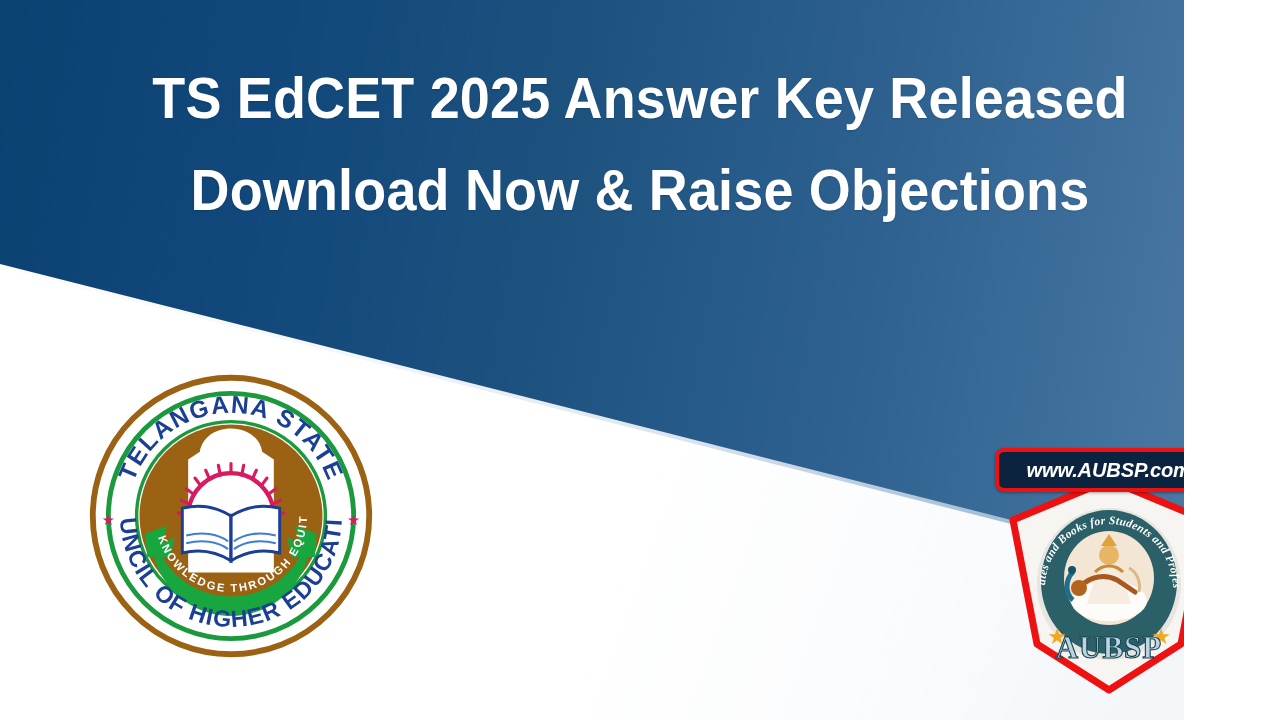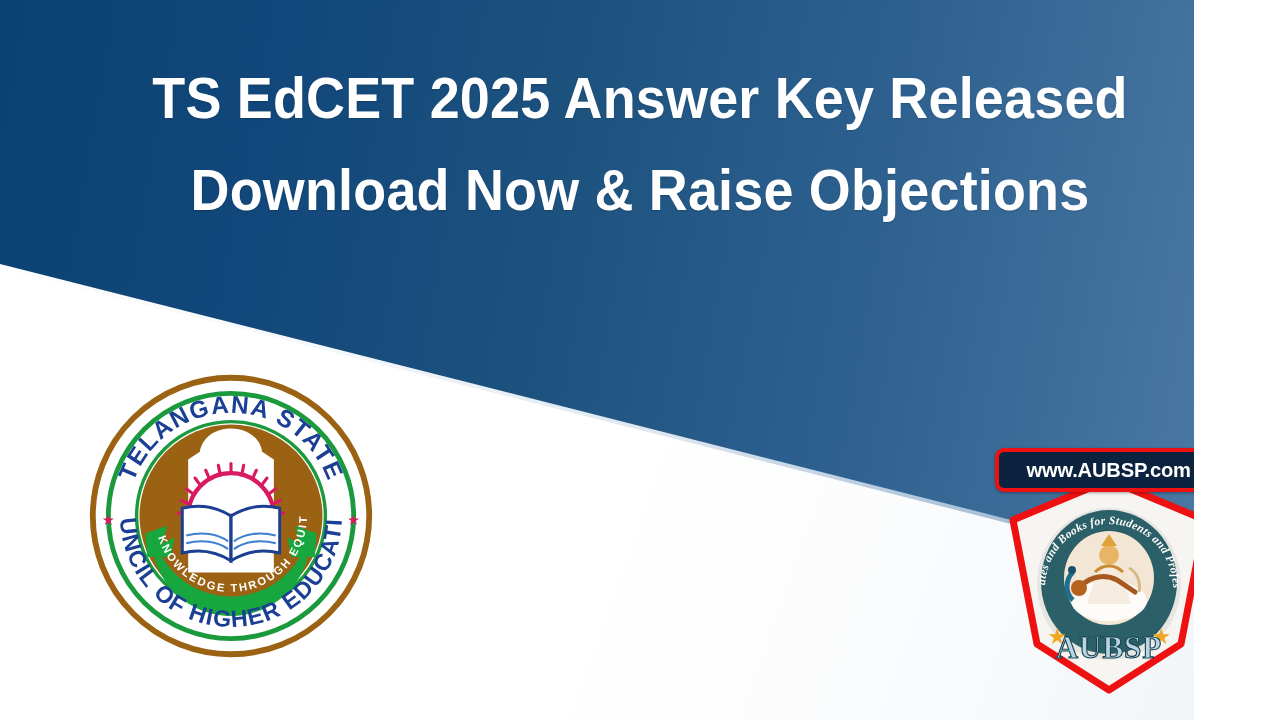--- a/index.html
+++ b/index.html
@@ -2,21 +2,20 @@
 <html><head>
 <meta charset="utf-8">
 <style>
   html,body{margin:0;padding:0;background:#fff;}
   #stage{
     position:relative;
     width:1184px;height:720px;
     overflow:hidden;
     font-family:"Liberation Sans","DejaVu Sans",sans-serif;
     background:#737373;
-    padding-left:10px;
   }
 
   
   .bg-bottom{
     position:absolute;inset:0;
     background:linear-gradient(115deg,#ffffff 0%,#f4f7fa 34%,#dbe5ef 58%,#a8c0d6 80%,#95afc8 100%);
   }
   .bg-white-wedge{
     position:absolute;inset:0;
     background:linear-gradient(110deg,#ffffff 0%,#ffffff 55%,#fbfcfd 75%,#f2f6f9 100%);
@@ -71,20 +70,21 @@
   .aubsp-url{
     position:absolute;left:0;top:0;
     width:228px;height:44px;
     background:#0c2340;
     border:4px solid #ee1111;
     border-radius:9px;
     box-sizing:border-box;
     display:flex;align-items:center;justify-content:center;
     z-index:3;
     box-shadow:0 1px 3px rgba(0,0,0,.35);
+    font-style:italic;
   }
   .aubsp-url span{
     color:#ffffff;
     font-size:21px;
     font-weight:700;
     letter-spacing:-.2px;
     transform:scaleX(.96);
     white-space:nowrap;
   }
 </style>

